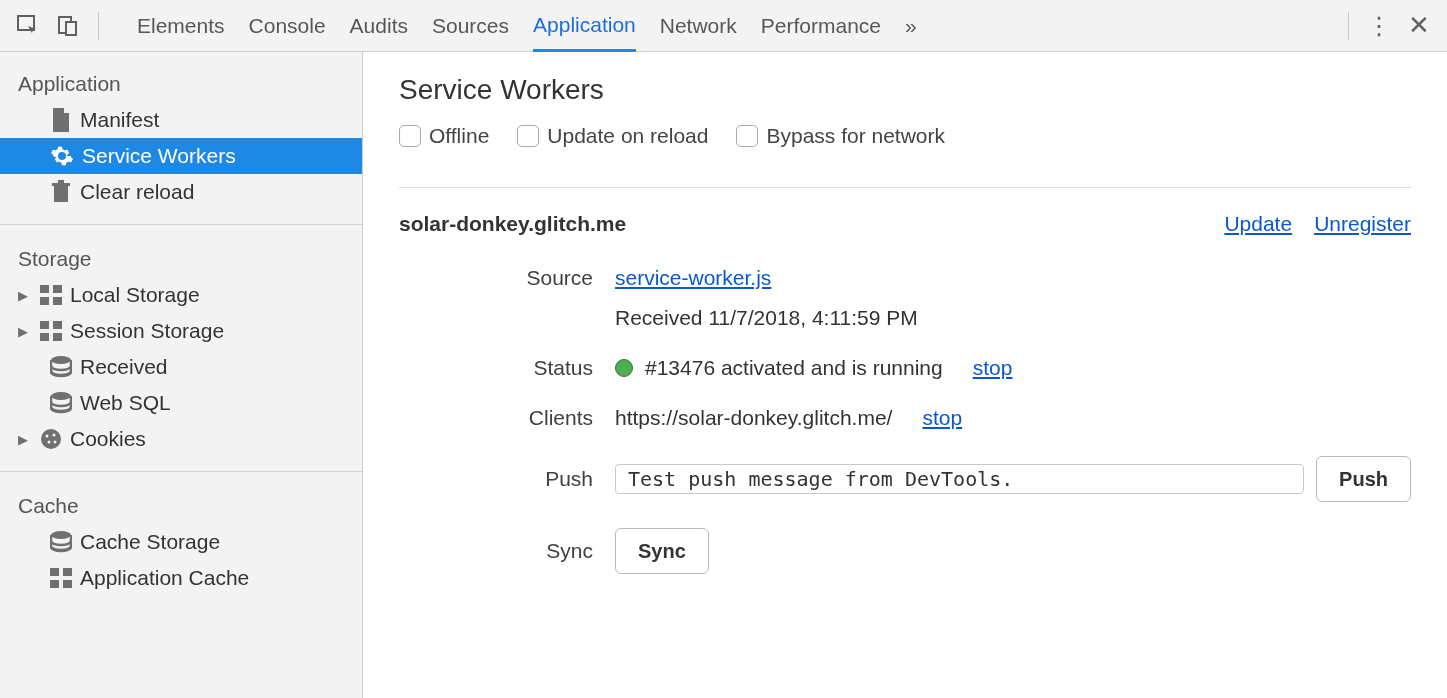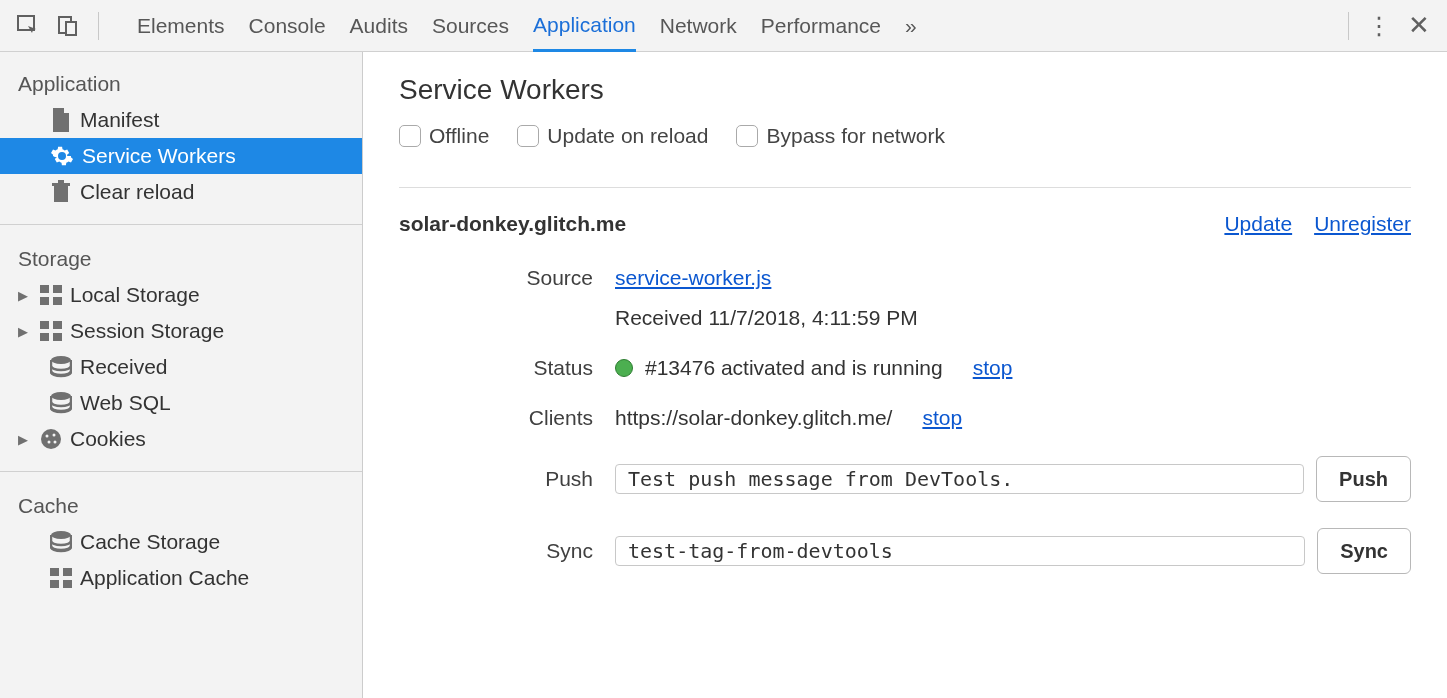--- a/index.html
+++ b/index.html
@@ -357,18 +357,17 @@
       <div class="label">Push</div>
       <div class="value">
         <input class="input" value="Test push message from DevTools." style="">
         <button class="btn">Push</button>
       </div>
     </div>
 
     <div class="fieldrow">
       <div class="label">Sync</div>
       <div class="value">
-        <input class="input" value="test-tag-from-devtools" style="">
         <button class="btn">Sync</button>
       </div>
     </div>
   </div>
 </div>
 
 </body></html>

